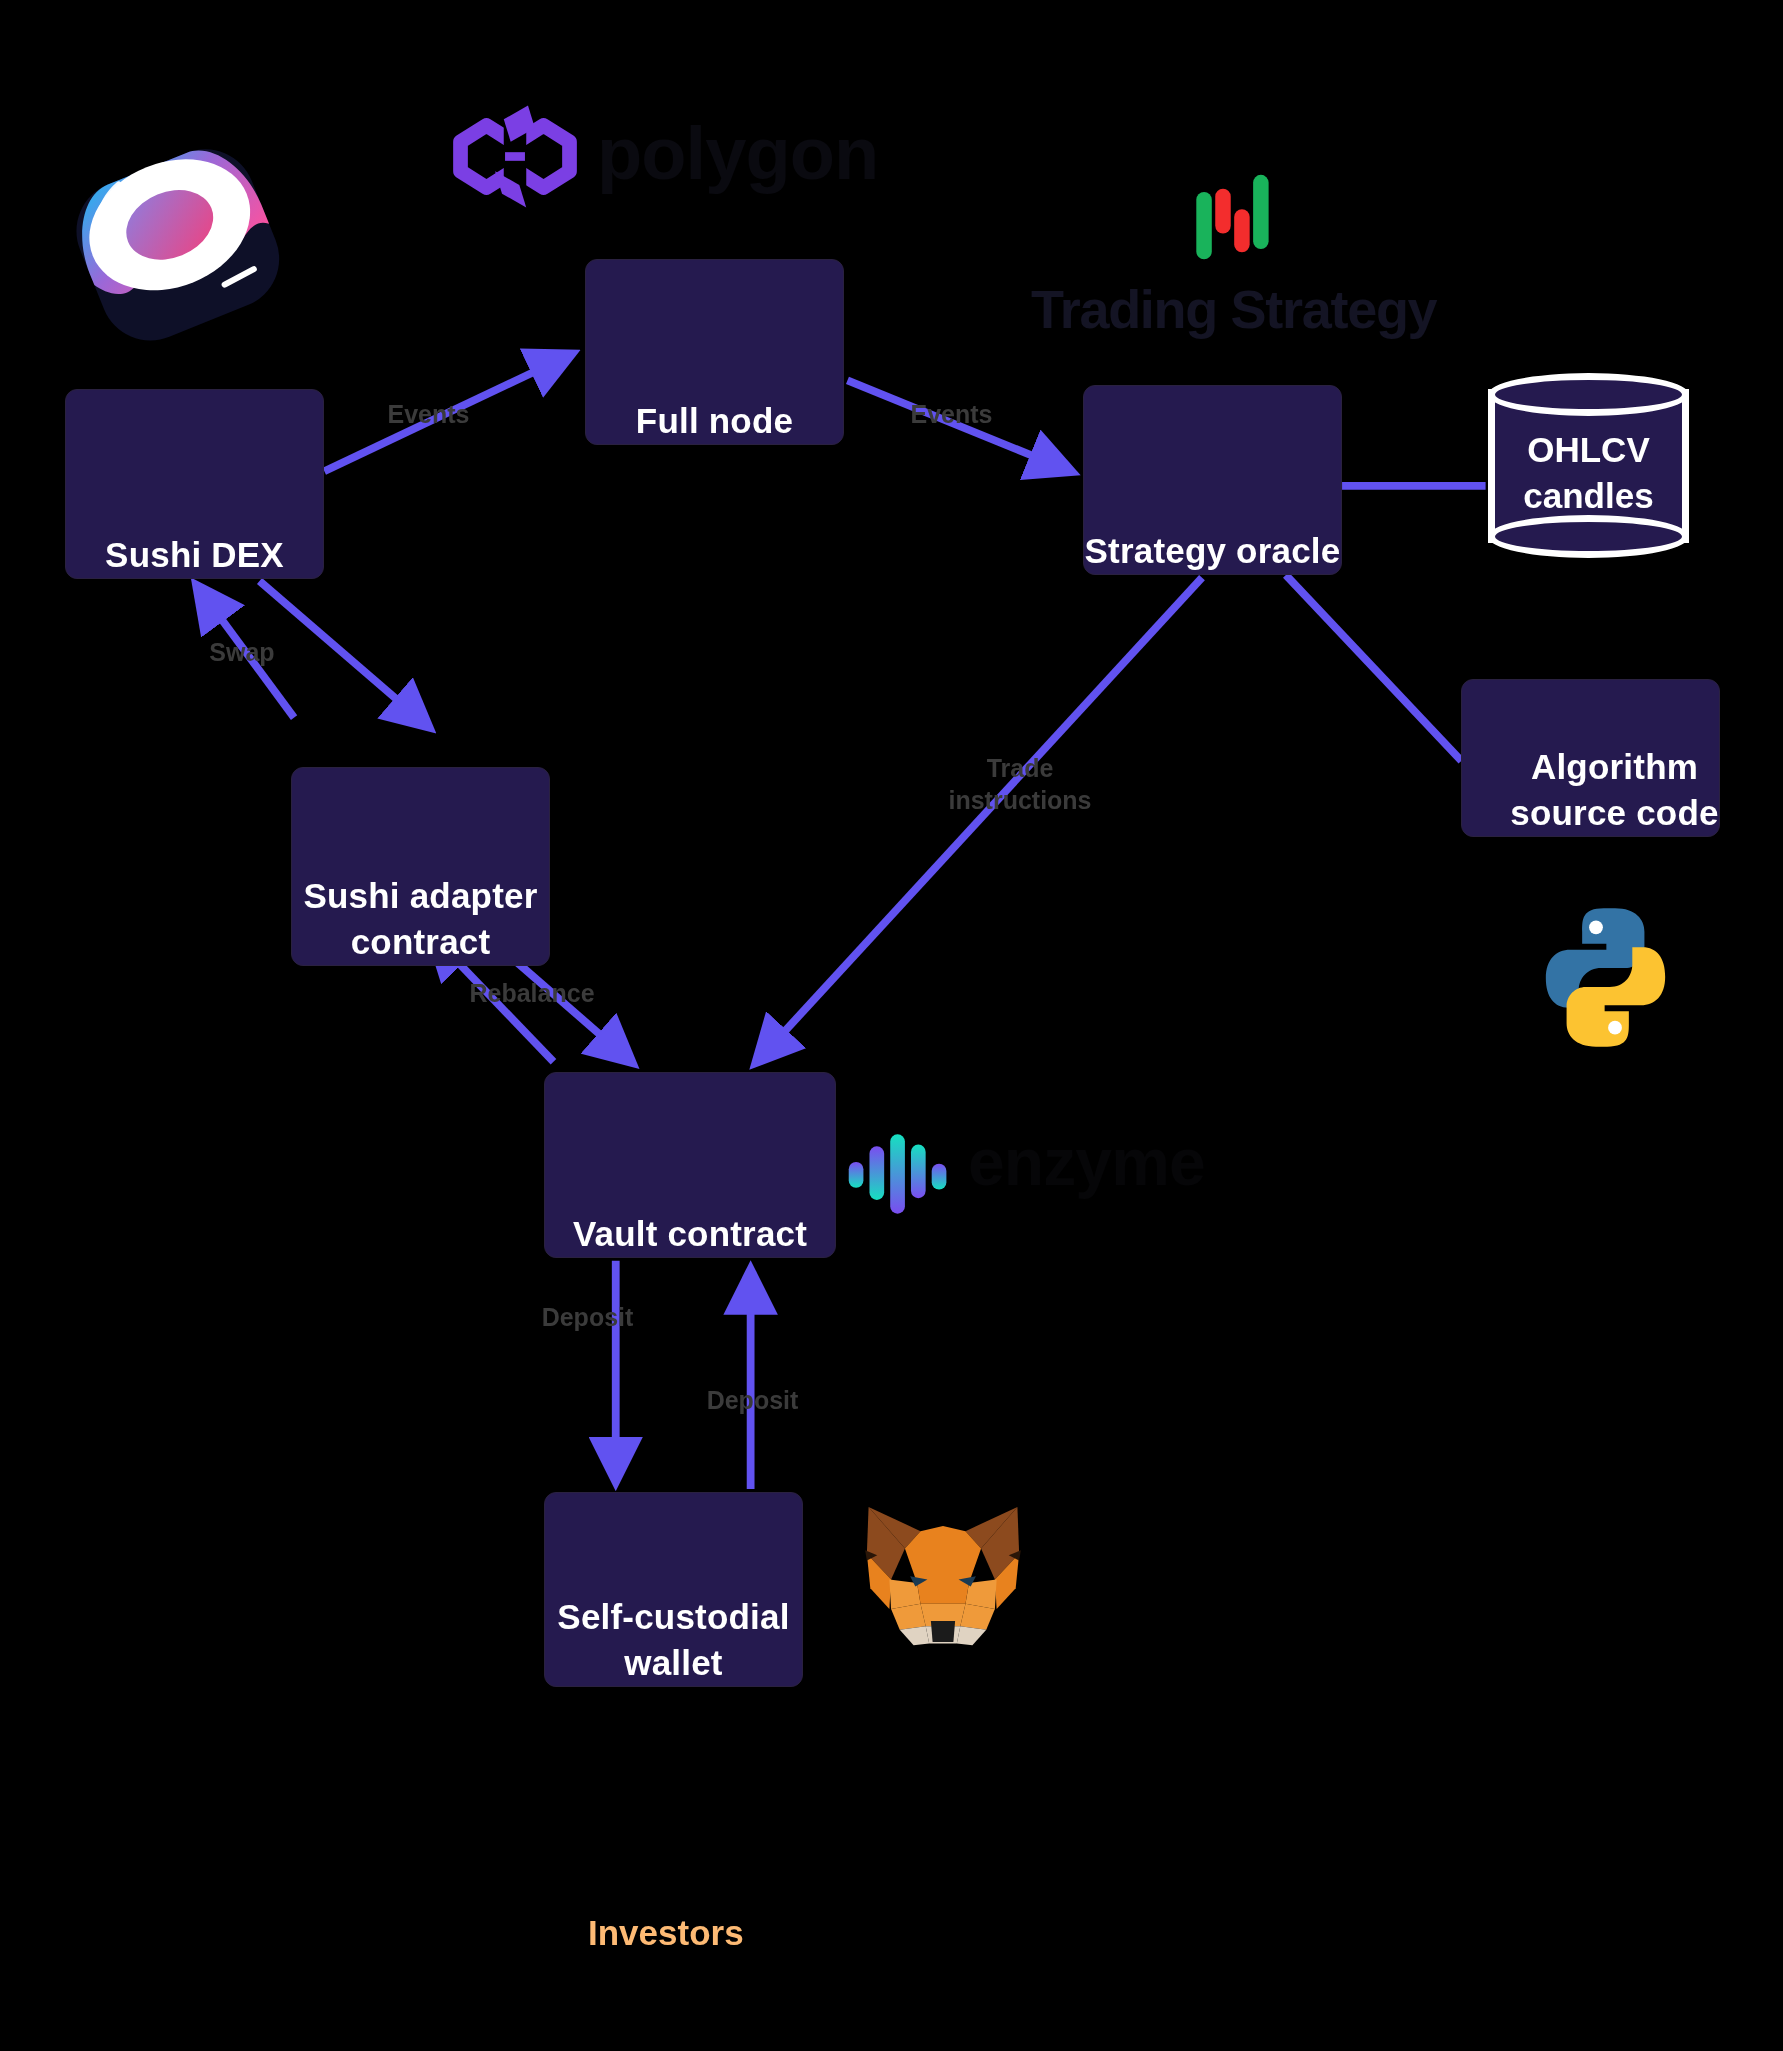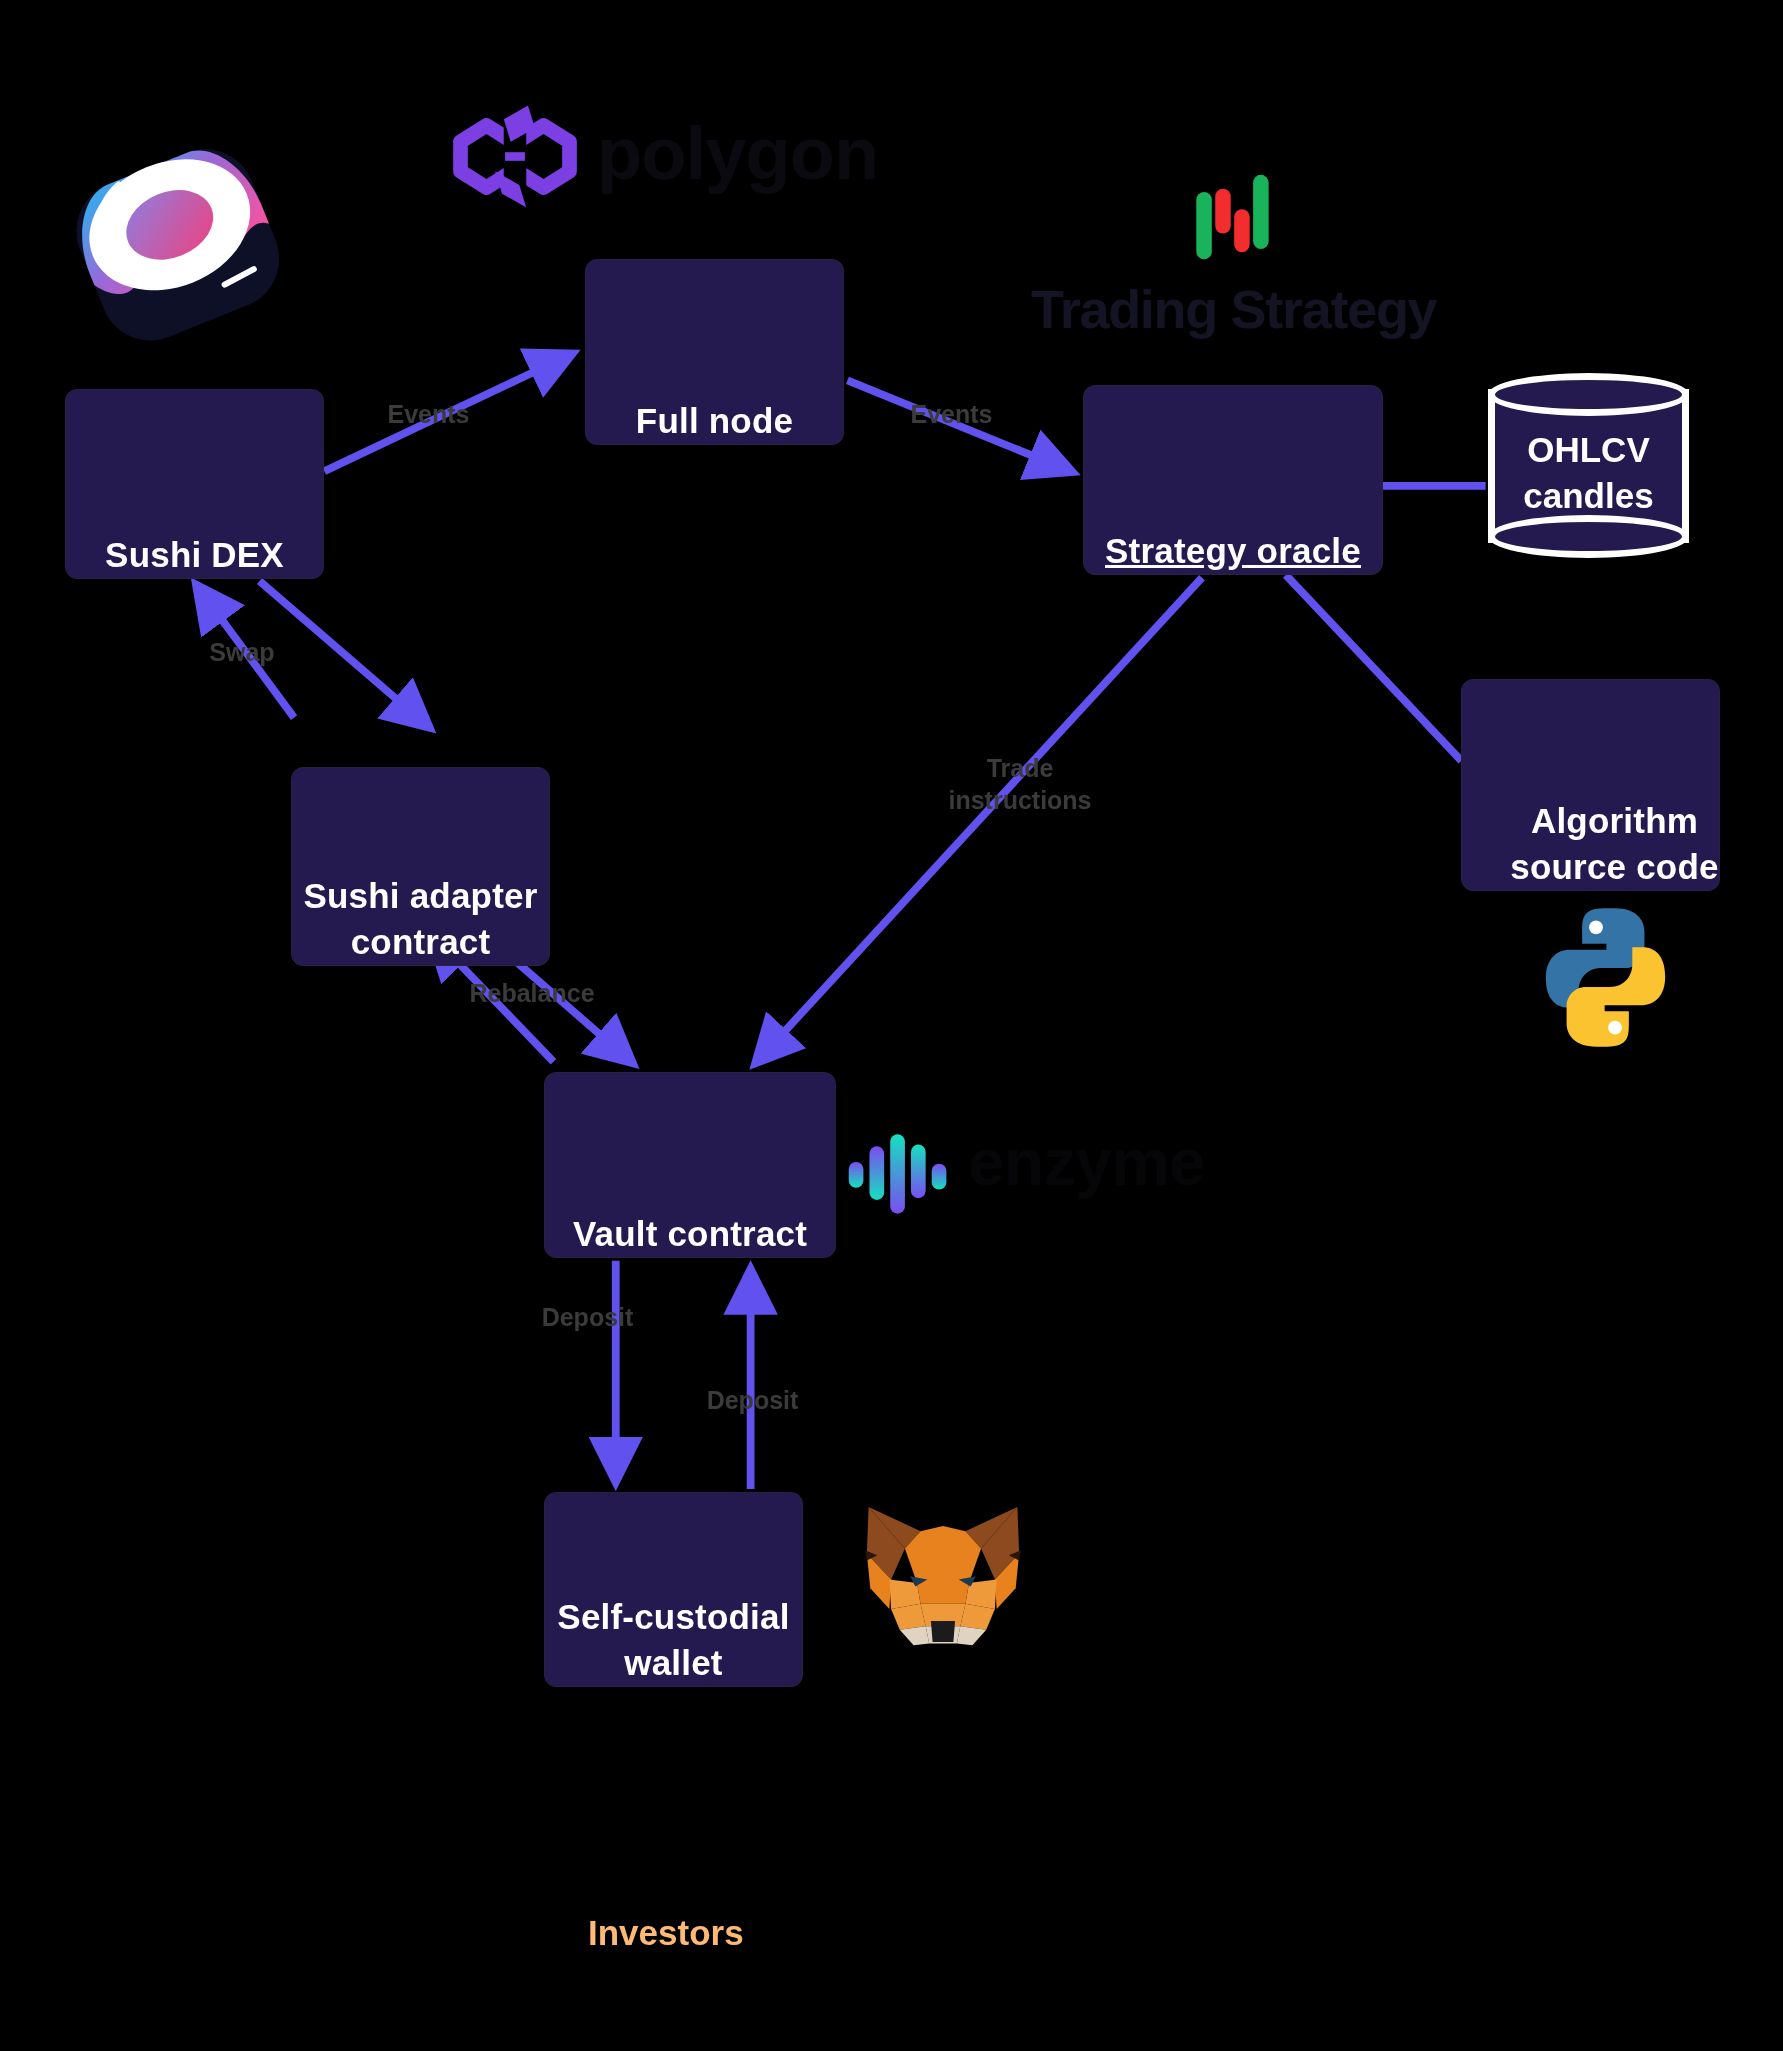--- a/index.html
+++ b/index.html
@@ -61,23 +61,23 @@
     z-index: 4;
     white-space: nowrap;
   }
   .logo {
     position: absolute;
     z-index: 4;
   }
   
   #node-sushi-dex        { left: 65px;   top: 389px;  width: 259px;  height: 190px; }
   #node-full-node        { left: 585px;  top: 259px;  width: 259px;  height: 186px; }
-  #node-strategy-oracle  { left: 1083px; top: 385px;  width: 300px;  height: 190px; text-decoration: underline; }
+  #node-strategy-oracle  { left: 1083px; top: 385px;  width: 259px;  height: 190px; }
   #node-sushi-adapter    { left: 291px;  top: 731px;  width: 259px;  height: 199px; margin-top: 36px; }
-  #node-algorithm-source { left: 1461px; top: 679px;  width: 259px;  height: 212px; padding-left: 48px; }
+  #node-algorithm-source { left: 1461px; top: 679px;  width: 259px;  height: 158px; padding-left: 48px; }
   #node-vault-contract   { left: 544px;  top: 1072px; width: 292px;  height: 186px; }
   #node-wallet           { left: 544px;  top: 1492px; width: 259px;  height: 195px; }
   
   #db-ohlcv {
     position: absolute;
     left: 1488px; top: 373px;
     width: 201px; height: 185px;
     z-index: 5;
   }
   #db-ohlcv .cyl-body {

